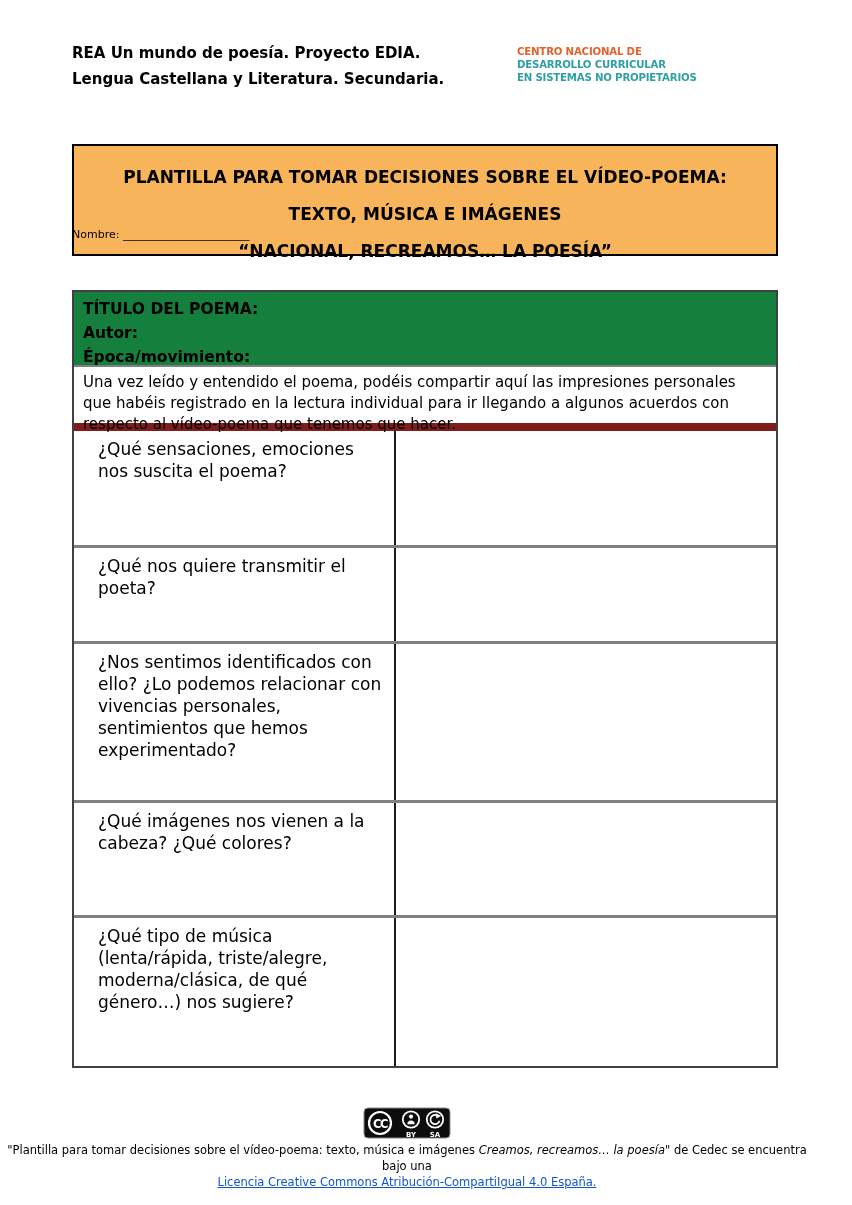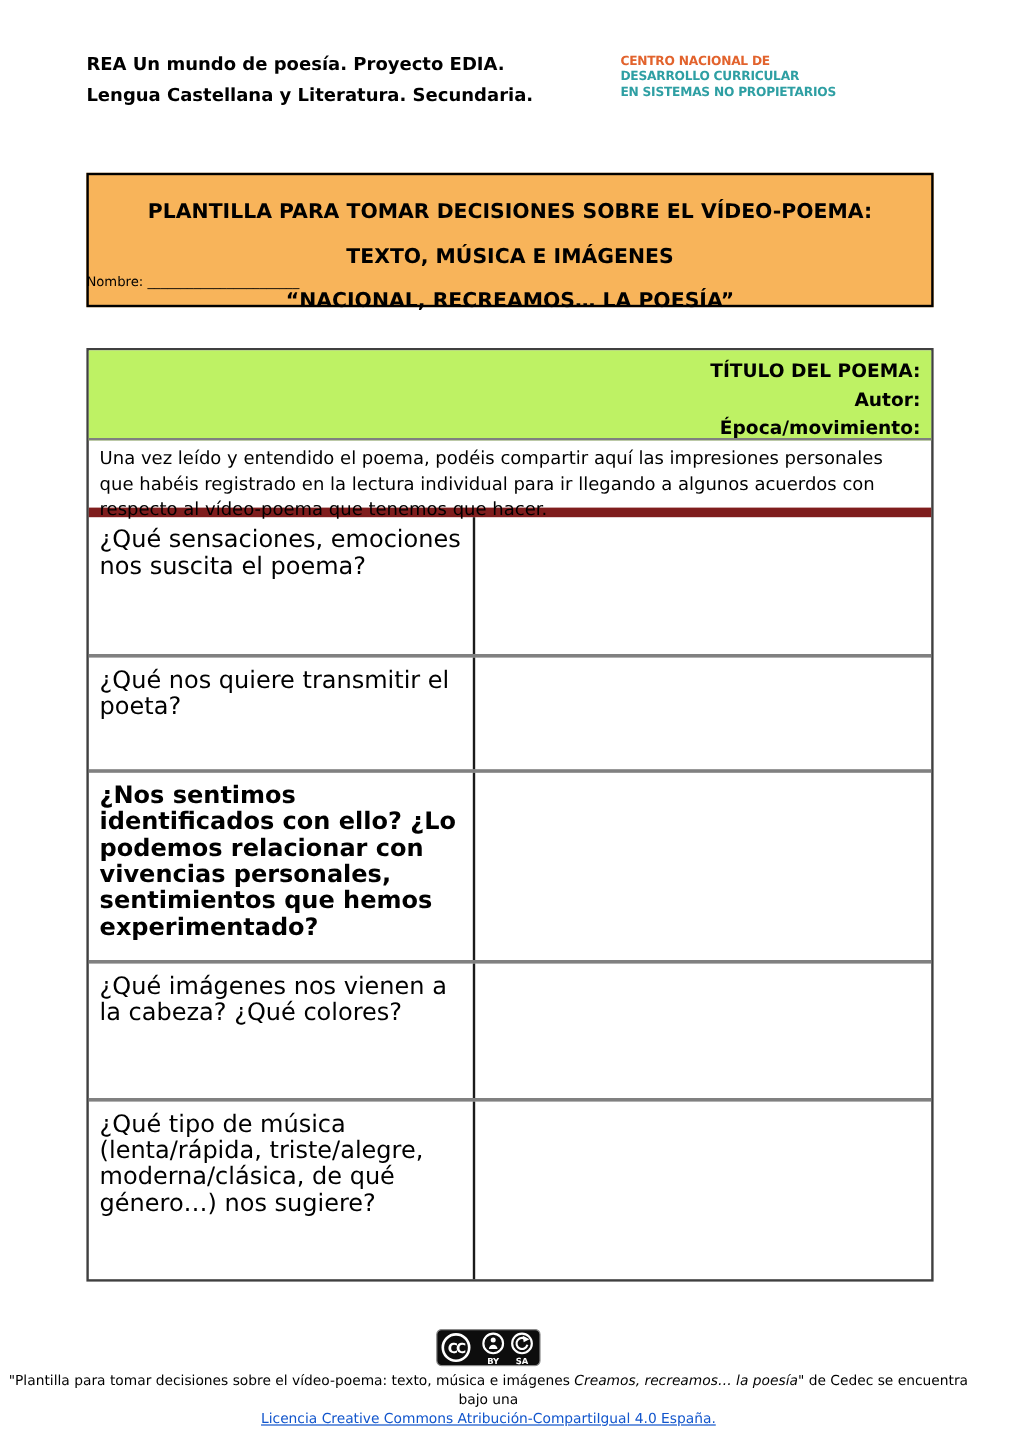--- a/index.html
+++ b/index.html
@@ -20,27 +20,27 @@
 
   
   .banner { position:absolute; left:72px; top:103px; width:706px; height:112px; background:#F8B45A; border:2px solid #000; text-align:center; font-weight:bold; font-size:17px; padding-top:13px;margin-top:41px; }
   .banner div { line-height:37px; }
 
   
   .name-line { position:absolute; left:72px; top:228px; font-size:11px; }
 
   
   .sheet { position:absolute; left:72px; top:290px; width:706px; border:2px solid #404040; }
-  .sheet-head { background:#bef264; padding:5px 9px 6px 9px; font-weight:bold; font-size:15.5px; line-height:24px; height:75px; border-bottom:2px solid #808080;text-align:right; }
+  .sheet-head { background:#15803d; padding:5px 9px 6px 9px; font-weight:bold; font-size:15.5px; line-height:24px; height:75px; border-bottom:2px solid #808080; }
   .sheet-intro { padding:5px 9px; font-size:15px; line-height:21px; height:64px; border-bottom:8px solid #7f1d1d; }
   .qrow { display:flex; border-bottom:3px solid #808080; }
   .qrow:last-child { border-bottom:none; }
-  .qcell { width:322px; border-right:2px solid #1a1a1a; padding:7px 10px 7px 9px; font-size:20px; line-height:22px; }
+  .qcell { width:322px; border-right:2px solid #1a1a1a; padding:7px 10px 7px 24px; font-size:17px; line-height:22px; }
   .acell { flex:1; }
-  .h0 { height:117px; } .h1 { height:96px; } .h2 { height:159px;font-weight:bold; } .h3 { height:115px; } .h4 { height:148px; }
+  .h0 { height:117px; } .h1 { height:96px; } .h2 { height:159px; } .h3 { height:115px; } .h4 { height:148px; }
 
   
   .cc-badge { position:absolute; left:50%; transform:translateX(-50%); top:1107px; }
   .footer-text { position:absolute; left:0; top:1142px; width:100%; text-align:center; font-size:11.5px; line-height:16px; color:#000; }
   .footer-text .it { font-style:italic; }
   .license-link { color:#1155CC; text-decoration:underline; cursor:pointer; }
 </style>
 </head>
 <body>
 

